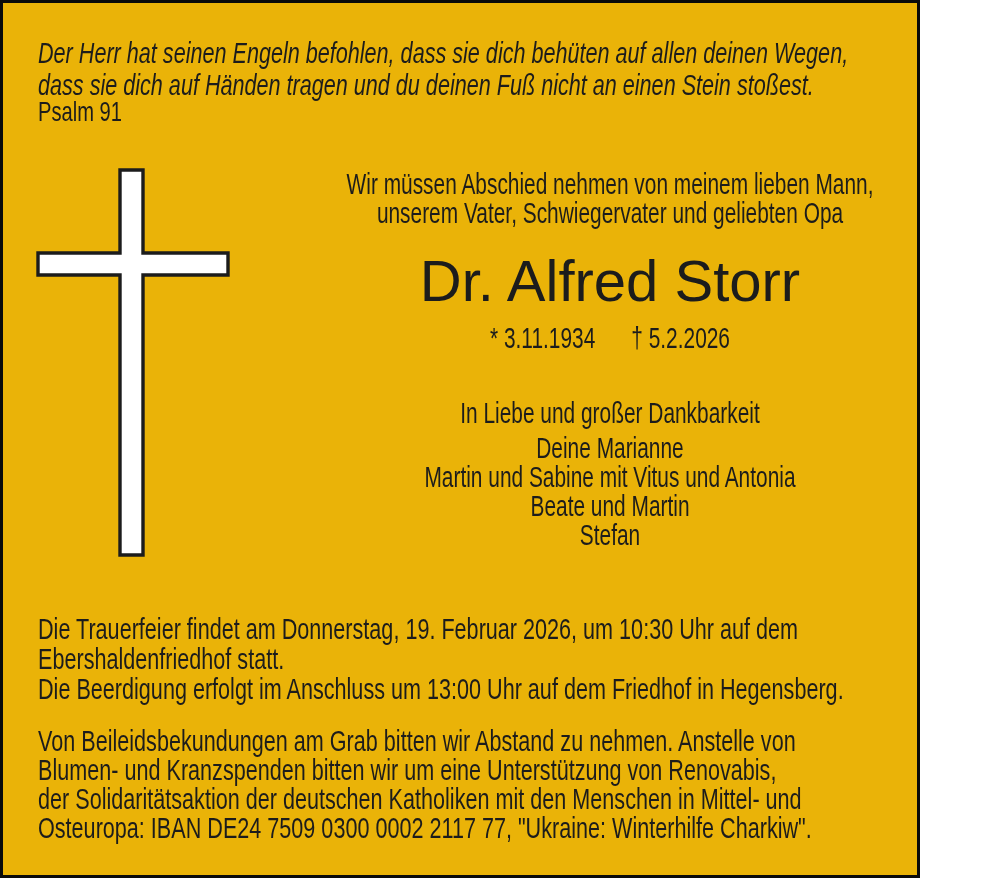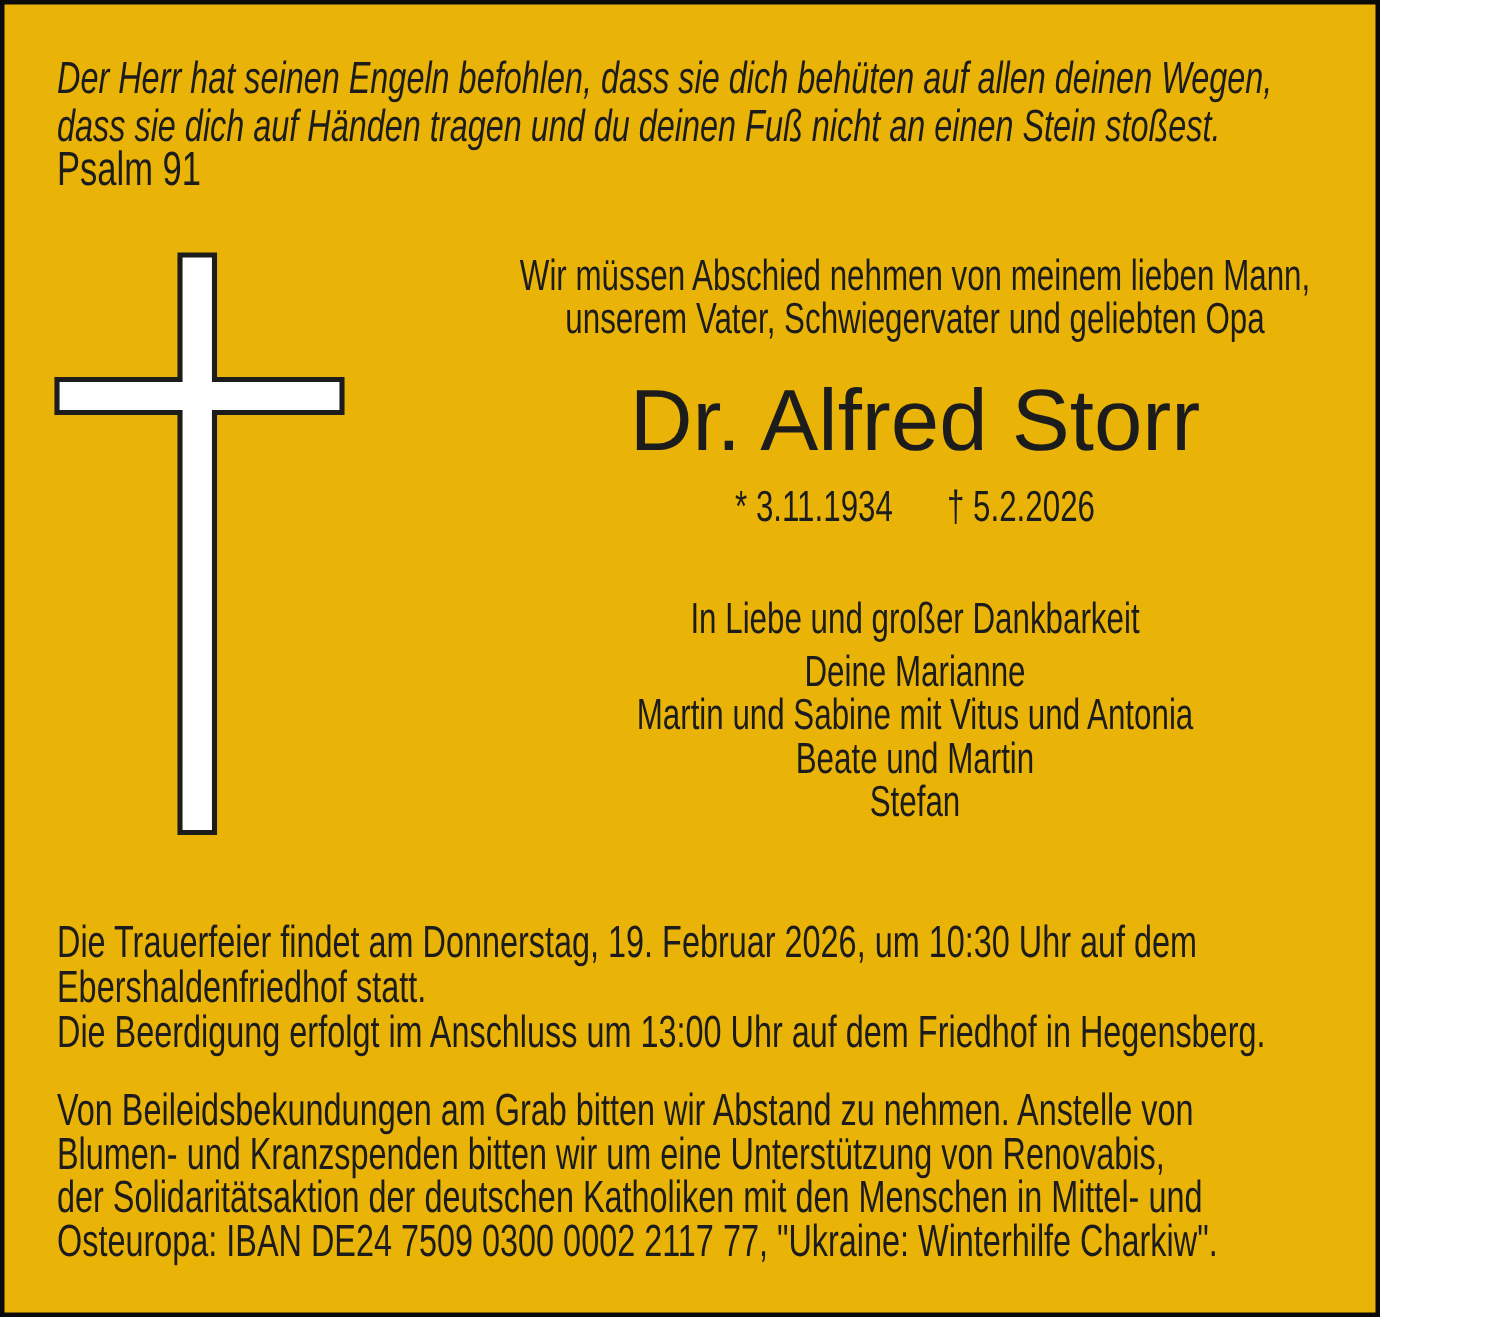--- a/index.html
+++ b/index.html
@@ -38,21 +38,21 @@
   .quote {
     left: 35px;
     top: 34px;
     font-size: 30px;
     line-height: 32px;
     font-style: italic;
   }
   .psalm {
     left: 35px;
     top: 97px;
-    font-size: 32px;
+    font-size: 28px;
     line-height: 24px;
   }
   .intro {
     top: 167px;
     font-size: 29px;
     line-height: 29px;
   }
   .name {
     top: 249px;
     font-size: 58px;

